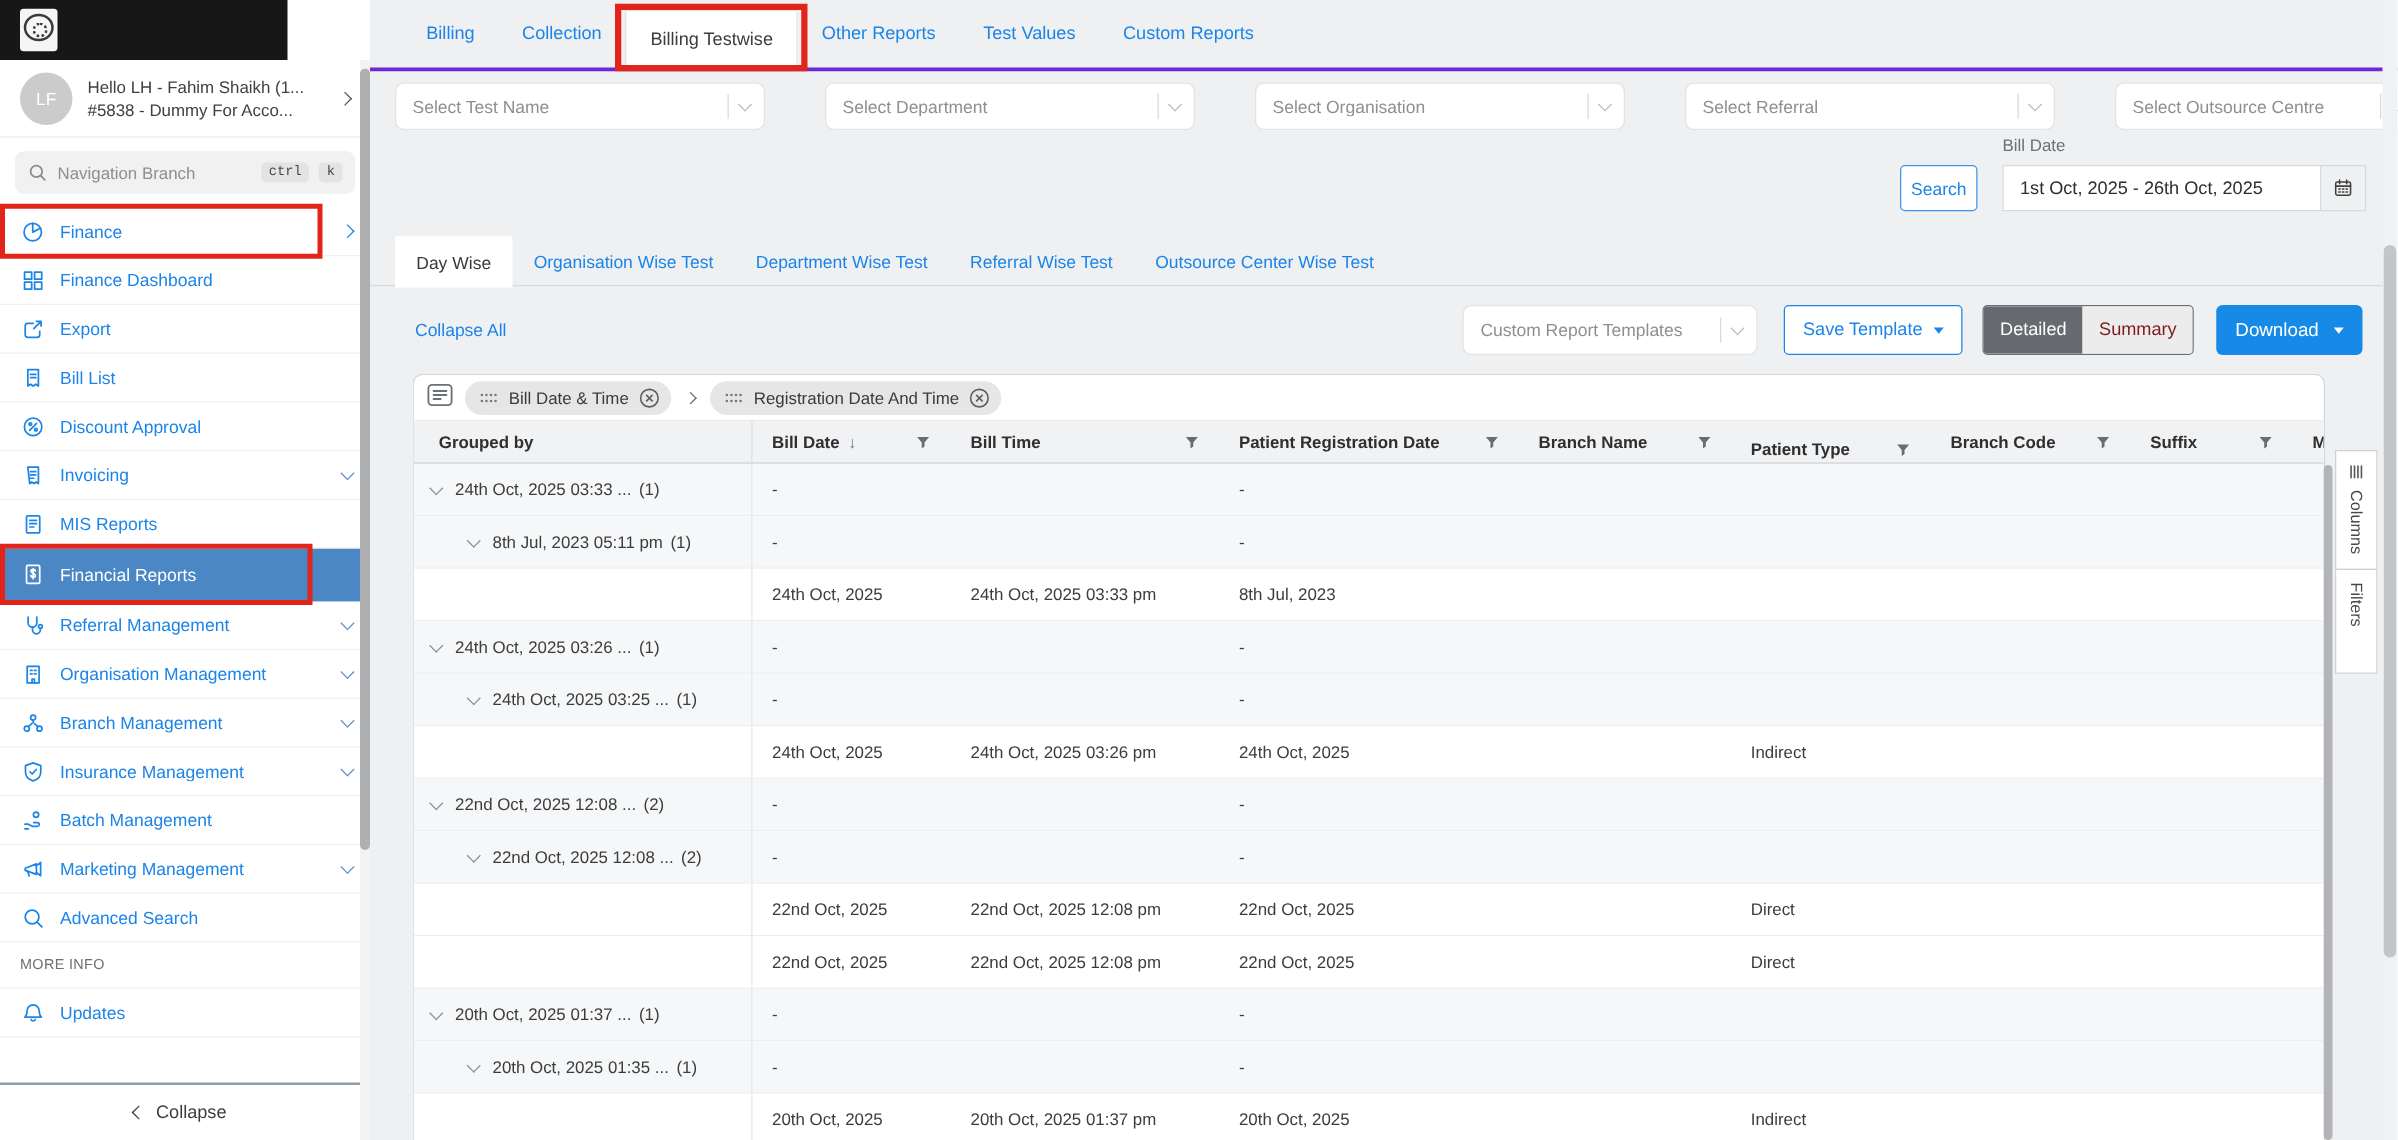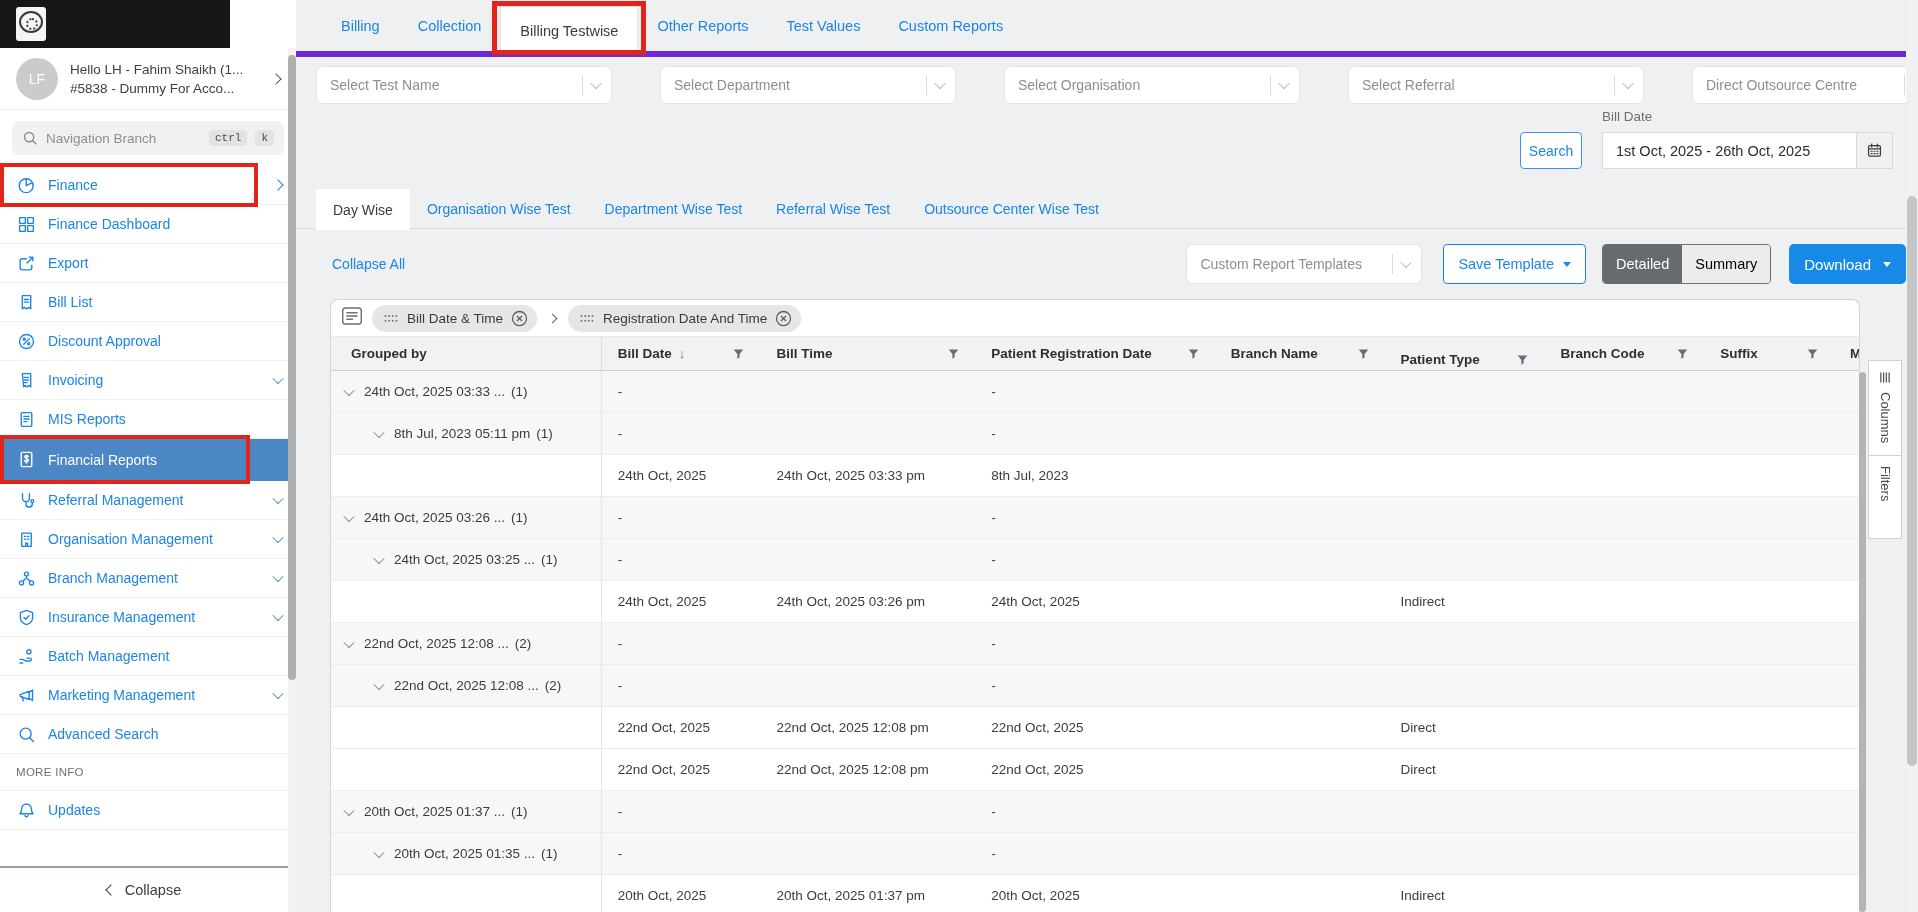--- a/index.html
+++ b/index.html
@@ -50,21 +50,21 @@
   .cv{display:inline-block;width:7px;height:7px;border-right:1.7px solid currentColor;
       border-bottom:1.7px solid currentColor;flex:0 0 auto}
   .cv.down{transform:rotate(45deg) translate(-1px,-1px)}
   .cv.right{transform:rotate(-45deg)}
   .cv.left{transform:rotate(135deg)}
   .caret{width:0;height:0;border-left:4.5px solid transparent;border-right:4.5px solid transparent;
          border-top:5.5px solid currentColor;display:inline-block}
 
   
   .main{position:relative;flex:1;height:912px;background:#eef0f1;overflow:hidden}
-  .top-tabs{position:absolute;top:0;left:0;right:0;height:57px;border-bottom:6px solid #6d28d9;
+  .top-tabs{position:absolute;top:0;left:0;right:0;height:57px;border-bottom:3px solid #6d28d9;
             display:flex;align-items:center;padding-left:26px;box-sizing:border-box}
   .ttab{padding:0 19px;color:#1b84e8;font-size:14.5px;height:57px;display:flex;
         align-items:center;position:relative;box-sizing:border-box}
   .ttab.active{background:#fff;border:1px solid #e3e3e3;border-bottom:none;height:48px;
                margin-top:9px;color:#3c3c3c;z-index:2}
   .ttab.annotated::before{content:'';position:absolute;left:-9px;right:-9px;top:-6px;bottom:-1px;
                border:5px solid #e1251b;z-index:6;pointer-events:none}
   .filters-row{position:absolute;top:66px;left:0;display:flex;gap:48px;padding-left:20px}
   .select{background:#fff;border:1px solid #e3e3e4;border-radius:7px;height:38px;display:flex;
           align-items:center;padding:0 11px 0 13px;box-sizing:border-box;color:#8d8f91;font-size:14px}
@@ -79,30 +79,30 @@
   .date-input{width:254px;background:#fff;border:1px solid #d7d9db;border-right:none;display:flex;
               align-items:center;padding-left:13px;font-size:14.5px;color:#2d2d2d;box-sizing:border-box}
   .cal-btn{width:37px;background:#eef0f1;border:1px solid #d7d9db;display:flex;align-items:center;
            justify-content:center;color:#3c3c3c;box-sizing:border-box}
   .report-tabs{position:absolute;top:189px;left:0;right:0;height:40px;border-bottom:1px solid #d8dbde;
                display:flex;padding-left:20px;box-sizing:border-box}
   .rtab{padding:0 17px;display:flex;align-items:center;color:#1b84e8;font-size:14px;height:40px}
   .rtab.active{background:#fff;color:#3a3a3a;height:41px;z-index:2;border-radius:2px 2px 0 0}
   .toolbar{position:absolute;top:242px;left:0;right:0;height:44px;display:flex;align-items:center}
   .collapse-all{margin-left:36px;color:#1b84e8;font-size:14px}
-  .tb-right{margin-left:auto;display:flex;align-items:flex-start;margin-right:12px}
+  .tb-right{margin-left:auto;display:flex;align-items:flex-start;margin-right:28px}
   .select.template{width:236px;height:40px;margin-right:21px}
   .save-btn{height:40px;padding:0 14px;border:1.5px solid #1b84e8;border-radius:4px;color:#1b84e8;
             background:#fff;font-size:14.5px;display:flex;align-items:center;gap:9px;
             margin-right:16px;box-sizing:border-box}
   .toggle{display:flex;height:38px;border:1px solid #6b6f74;border-radius:4px;overflow:hidden;
           margin-right:18px}
   .tg{padding:0 13px;display:flex;align-items:center;font-size:14.5px}
   .tg.active{background:#676b70;color:#fff}
-  .tg.inactive{background:#ececec;color:#000000}
+  .tg.inactive{background:#ececec;color:#7f1d1d}
   .dl-btn{height:40px;padding:0 15px;background:#1789e6;border-radius:5px;color:#fff;font-size:15px;
           display:flex;align-items:center;gap:12px}
 
   
   .grid{position:absolute;top:299px;left:34px;width:1530px;height:613px;background:#fff;
         border:1px solid #d3d6d9;border-bottom:none;border-radius:8px 8px 0 0;
         box-sizing:border-box;overflow:hidden}
   .chips-row{height:37px;display:flex;align-items:center;padding-left:10px;gap:9px;
              border-bottom:1px solid #e6e8ea;box-sizing:border-box}
   .chip{height:27px;background:#e6e6e7;border-radius:14px;display:flex;align-items:center;
@@ -377,21 +377,21 @@
           <span class="ph">Select Organisation</span>
           <span class="vsep"></span>
           <span class="cv down"></span>
         </div>
         <div class="select" style="width: 296px;">
           <span class="ph">Select Referral</span>
           <span class="vsep"></span>
           <span class="cv down"></span>
         </div>
         <div class="select" style="width: 242px;">
-          <span class="ph">Direct Outsource Centre</span>
+          <span class="ph">Select Outsource Centre</span>
           <span class="vsep"></span>
           <span class="cv down"></span>
         </div>
       </div>
 
     <div class="bill-date-label">Bill Date</div>
     <div class="search-btn">Search</div>
     <div class="date-group">
       <div class="date-input">1st Oct, 2025  - 26th Oct, 2025</div>
       <div class="cal-btn">

